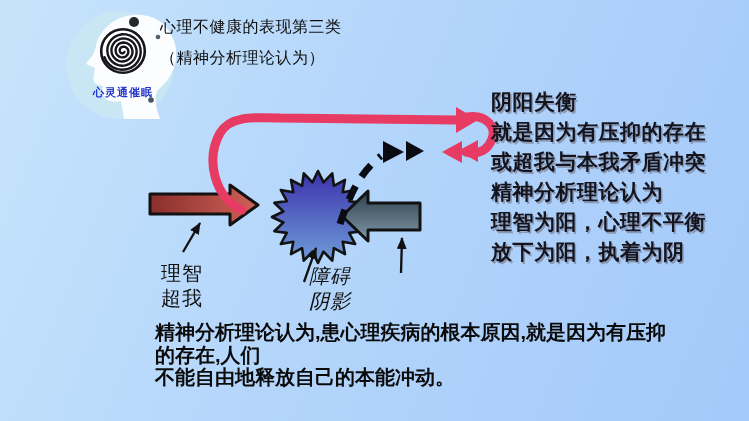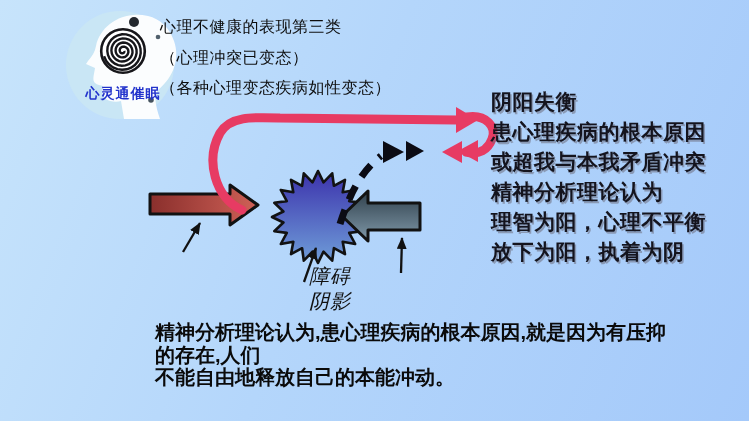--- a/index.html
+++ b/index.html
@@ -26,21 +26,21 @@
     font-size:20px;line-height:24.5px;color:#111;font-weight:500;
     letter-spacing:1px;white-space:nowrap;
   }
   .dlabel span{display:block;}
   .footer{
     left:155px;top:321px;width:530px;
     font-size:20px;font-weight:700;line-height:22.5px;color:#0a0a0a;
   }
   .logo-caption{
     left:73px;top:85px;width:100px;text-align:center;
-    font-size:14px;font-weight:800;color:#2233cc;letter-spacing:1px;
+    font-size:11px;font-weight:800;color:#2233cc;letter-spacing:1px;
     white-space:nowrap;
   }
 </style>
 </head>
 <body>
 
 <div class="stage">
 
   <svg class="diagram" width="749" height="421" viewBox="0 0 749 421">
     <defs>
@@ -93,33 +93,36 @@
 
     <line x1="183" y1="252" x2="200" y2="223" stroke="#111" stroke-width="2.3" marker-end="url(#ah)"></line>
     <line x1="304" y1="282" x2="316" y2="248" stroke="#111" stroke-width="2.3" marker-end="url(#ah)"></line>
     <line x1="401" y1="273" x2="402" y2="238" stroke="#111" stroke-width="2.3" marker-end="url(#ah)"></line>
   </svg>
 
   <div class="abs logo-caption">心灵通催眠</div>
 
   <div class="abs title">
     <div>心理不健康的表现第三类</div>
-    <div>（心理冲突已变态）</div>
-    <div>（各种心理变态疾病如性变态）</div>
+    <div>（精神分析理论认为）</div>
   </div>
 
   <div class="abs right-list">
     <span>阴阳失衡</span>
-    <span>患心理疾病的根本原因</span>
+    <span>就是因为有压抑的存在</span>
     <span>或超我与本我矛盾冲突</span>
     <span>精神分析理论认为</span>
     <span>理智为阳，心理不平衡</span>
     <span>放下为阳，执着为阴</span>
   </div>
 
+  <div class="abs dlabel" style="left:161px;top:261px;">
+    <span>理智</span>
+    <span>超我</span>
+  </div>
   <div class="abs dlabel" style="left:309px;top:264px;font-style:italic;">
     <span>障碍</span>
     <span>阴影</span>
   </div>
 
   <div class="abs footer">
     <div>精神分析理论认为,患心理疾病的根本原因,就是因为有压抑的存在,人们</div>
     <div>不能自由地释放自己的本能冲动。</div>
   </div>
 </div>

